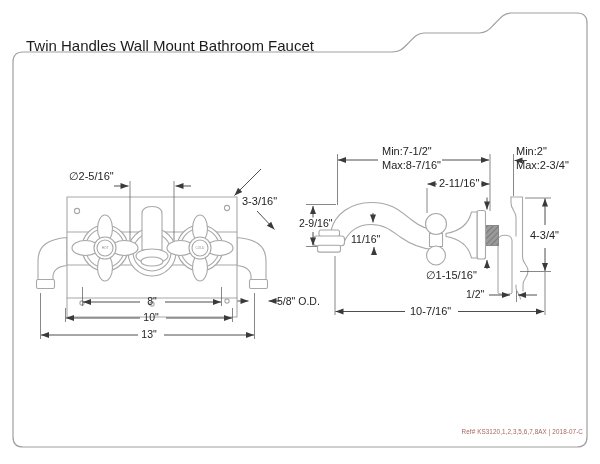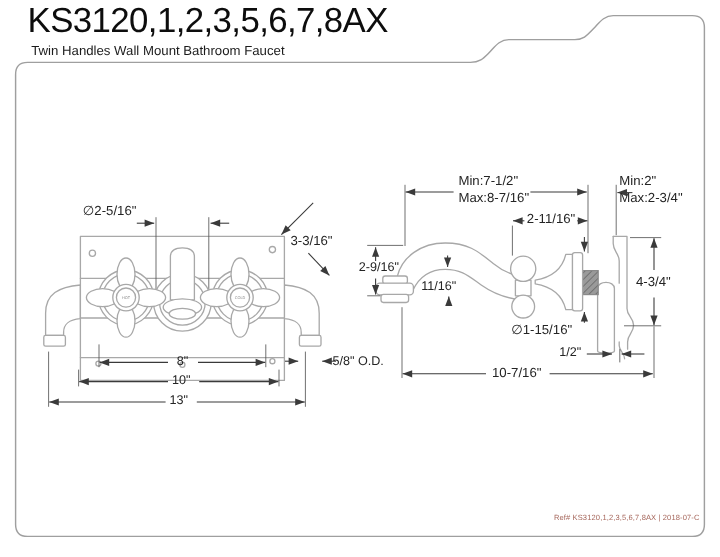--- a/index.html
+++ b/index.html
@@ -3,21 +3,21 @@
 <meta charset="utf-8">
 <style>
   html,body{margin:0;padding:0;background:#fff;}
   .stage{position:relative;width:600px;height:464px;background:#fff;
          font-family:"Liberation Sans", sans-serif;overflow:hidden;}
   .stage svg{position:absolute;left:0;top:0;}
   .lbl{position:absolute;white-space:nowrap;color:#242424;font-size:10.5px;line-height:12px;}
   .lbl.big{font-size:11px;}
   .ctr{transform:translateX(-50%);}
   .title{position:absolute;left:23px;top:2px;font-size:29px;letter-spacing:-0.5px;color:#0d0d0d;}
-  .subtitle{position:absolute;left:26px;top:37px;font-size:11px;color:#1b1b1b;}
+  .subtitle{position:absolute;left:26px;top:37px;font-size:15px;color:#1b1b1b;}
   .ref{position:absolute;right:17px;top:428px;font-size:6.3px;color:#a6675c;letter-spacing:0.1px;}
   .hc{position:absolute;font-size:3.2px;color:#8a8a8a;transform:translate(-50%,-50%);letter-spacing:0;}
   .mm{position:absolute;font-size:11px;line-height:13.5px;color:#242424;}
 </style>
 </head>
 <body>
 
 <div class="stage">
 
   <svg width="600" height="464" viewBox="0 0 600 464">
@@ -161,21 +161,20 @@
         <path class="ext" d="M516.5,291 V302"></path>
         <path class="dim" d="M489,295 L510,295" marker-end="url(#ah)"></path>
         <path class="dim" d="M537,295 L518,295" marker-end="url(#ah)"></path>
         <path class="ext" d="M335,256 V315"></path>
         <path class="dim" d="M405,311.5 L335.5,311.5" marker-end="url(#ah)"></path>
         <path class="dim" d="M458,311.5 L544,311.5" marker-end="url(#ah)"></path>
       </g>
     </g>
   </svg>
 
-  <span class="title">KS3120,1,2,3,5,6,7,8AX</span>
   <span class="subtitle">Twin Handles Wall Mount Bathroom Faucet</span>
 
   <span class="lbl big" style="left:69px;top:170px">∅2-5/16"</span>
   <span class="lbl big" style="left:242px;top:195px">3-3/16"</span>
   <span class="lbl ctr" style="left:152px;top:295px">8"</span>
   <span class="lbl ctr" style="left:151px;top:311px">10"</span>
   <span class="lbl ctr" style="left:149px;top:328px">13"</span>
   <span class="lbl" style="left:277px;top:295px">5/8" O.D.</span>
   <span class="hc" style="left:105px;top:248px">HOT</span>
   <span class="hc" style="left:200px;top:248px">COLD</span>

